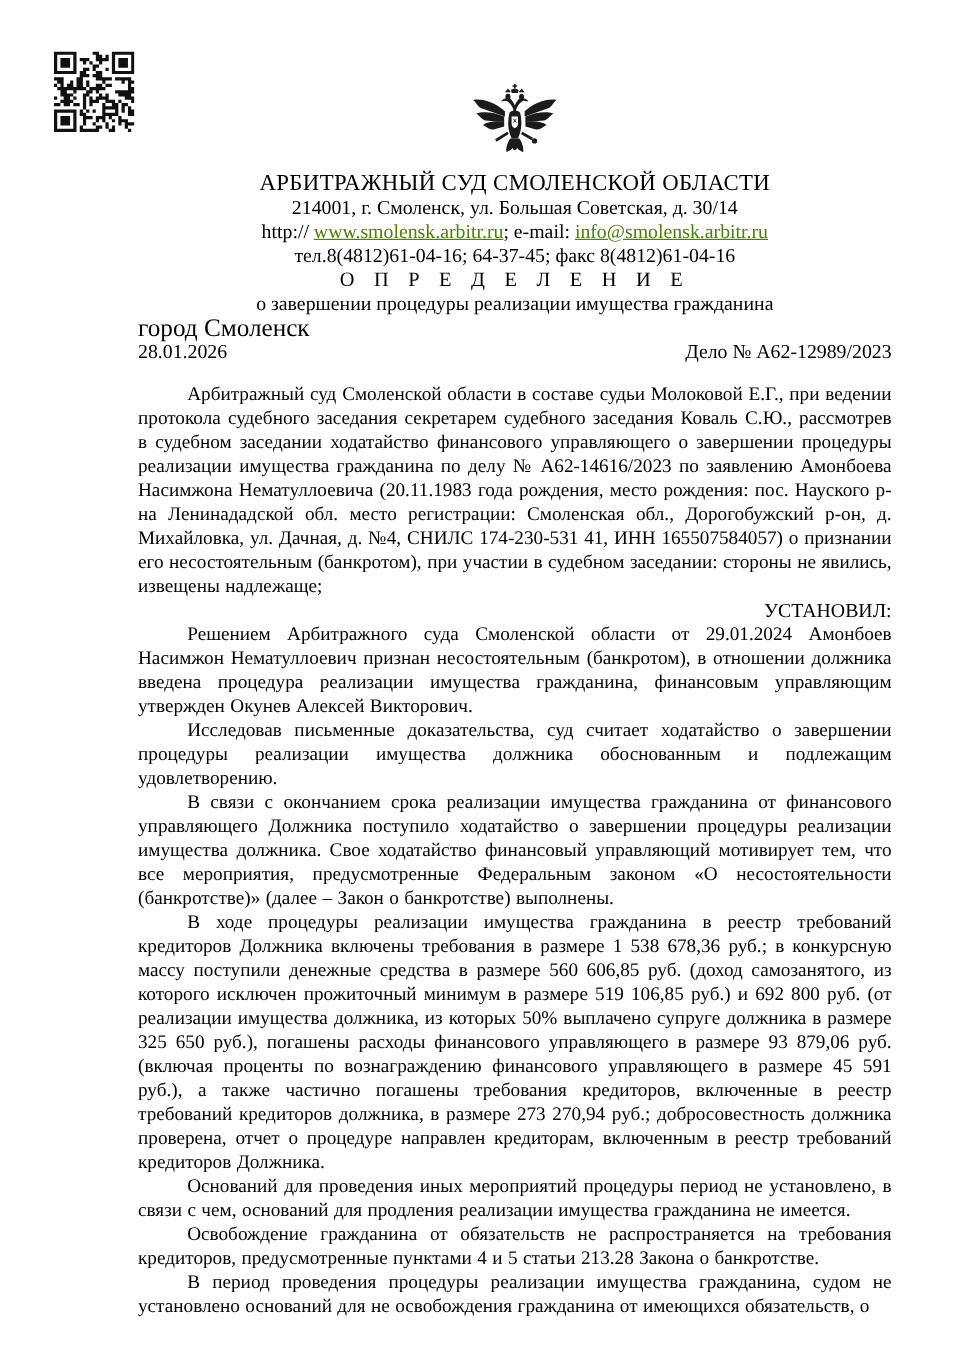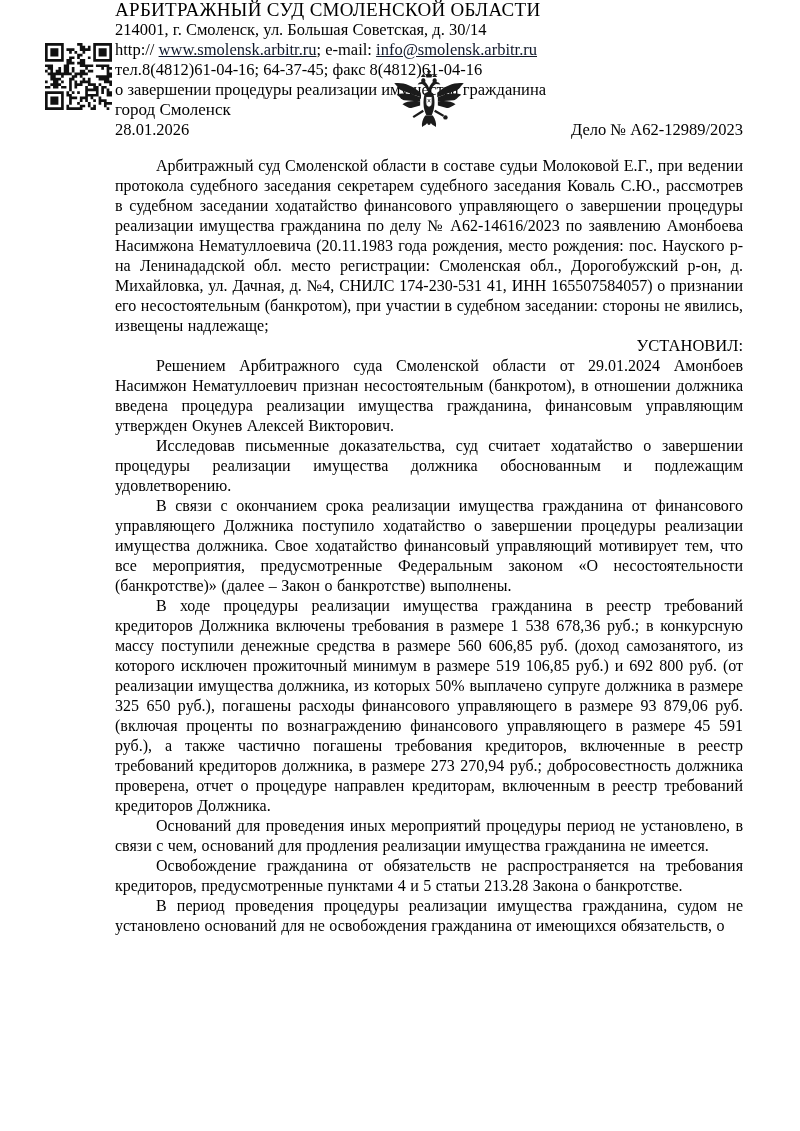--- a/index.html
+++ b/index.html
@@ -9,28 +9,28 @@
     background:#ffffff;
     color:#000;
     font-family:"Liberation Serif","DejaVu Serif",serif;
     box-sizing:border-box;
     padding:0 57px 0 115px;
     overflow:hidden;
   }
   .qr { position:absolute; left:45px; top:43px; width:67px; height:67px; }
   .emblem { position:absolute; left:391px; top:70px; width:76px; height:67px; }
 
-  .head { }
+  .head { margin-top:143px; text-align:center; }
   .court-name { font-size:19px; line-height:20px; letter-spacing:0.3px; }
   .addr, .contact, .phone { font-size:16.5px; line-height:20px; }
-  .link { color:#0f172a; cursor:pointer; }
+  .link { color:#4d7c0f; cursor:pointer; }
   .doc-type { font-size:17px; line-height:20px; letter-spacing:6px; }
   .doc-sub { font-size:16.5px; line-height:20px; }
 
-  .city { font-size:17px; line-height:20px; text-align:left; }
+  .city { font-size:21px; line-height:20px; text-align:left; }
   .daterow { display:flex; justify-content:space-between; font-size:16.5px; line-height:20px;align-items:flex-end; }
 
   .para {
     margin:0;
     text-align:justify;
     text-indent:41px;
     font-size:16px;
     line-height:20px;
     word-spacing:0.5px;
   }
@@ -73,20 +73,21 @@
         <path d="M58 46 l4 5 M62 46 l-4 5" stroke="#1b1b1b" stroke-width="1.2" fill="none"></path>
       </g>
     </svg>
   </div>
 
   <div class="head">
     <div class="court-name">АРБИТРАЖНЫЙ СУД СМОЛЕНСКОЙ ОБЛАСТИ</div>
     <div class="addr">214001, г. Смоленск, ул. Большая Советская, д. 30/14</div>
     <div class="contact"><span>http:// </span><a class="link" href="#">www.smolensk.arbitr.ru</a><span>; e-mail: </span><a class="link" href="#">info@smolensk.arbitr.ru</a></div>
     <div class="phone">тел.8(4812)61-04-16; 64-37-45; факс 8(4812)61-04-16</div>
+    <div class="doc-type">О П Р Е Д Е Л Е Н И Е</div>
     <div class="doc-sub">о завершении процедуры реализации имущества гражданина</div>
   </div>
 
   <div class="city">город Смоленск</div>
   <div class="daterow">
     <span>28.01.2026</span>
     <span>Дело № А62-12989/2023</span>
   </div>
 
   <p class="para intro">Арбитражный суд Смоленской области в составе судьи Молоковой Е.Г., при ведении протокола судебного заседания секретарем судебного заседания Коваль С.Ю., рассмотрев в судебном заседании ходатайство финансового управляющего о завершении процедуры реализации имущества гражданина по делу № А62-14616/2023 по заявлению Амонбоева Насимжона Нематуллоевича (20.11.1983 года рождения, место рождения: пос. Науского р-на Ленинададской обл. место регистрации: Смоленская обл., Дорогобужский р-он, д. Михайловка, ул. Дачная, д. №4, СНИЛС 174-230-531 41, ИНН 165507584057) о признании его несостоятельным (банкротом), при участии в судебном заседании: стороны не явились, извещены надлежаще;</p>

